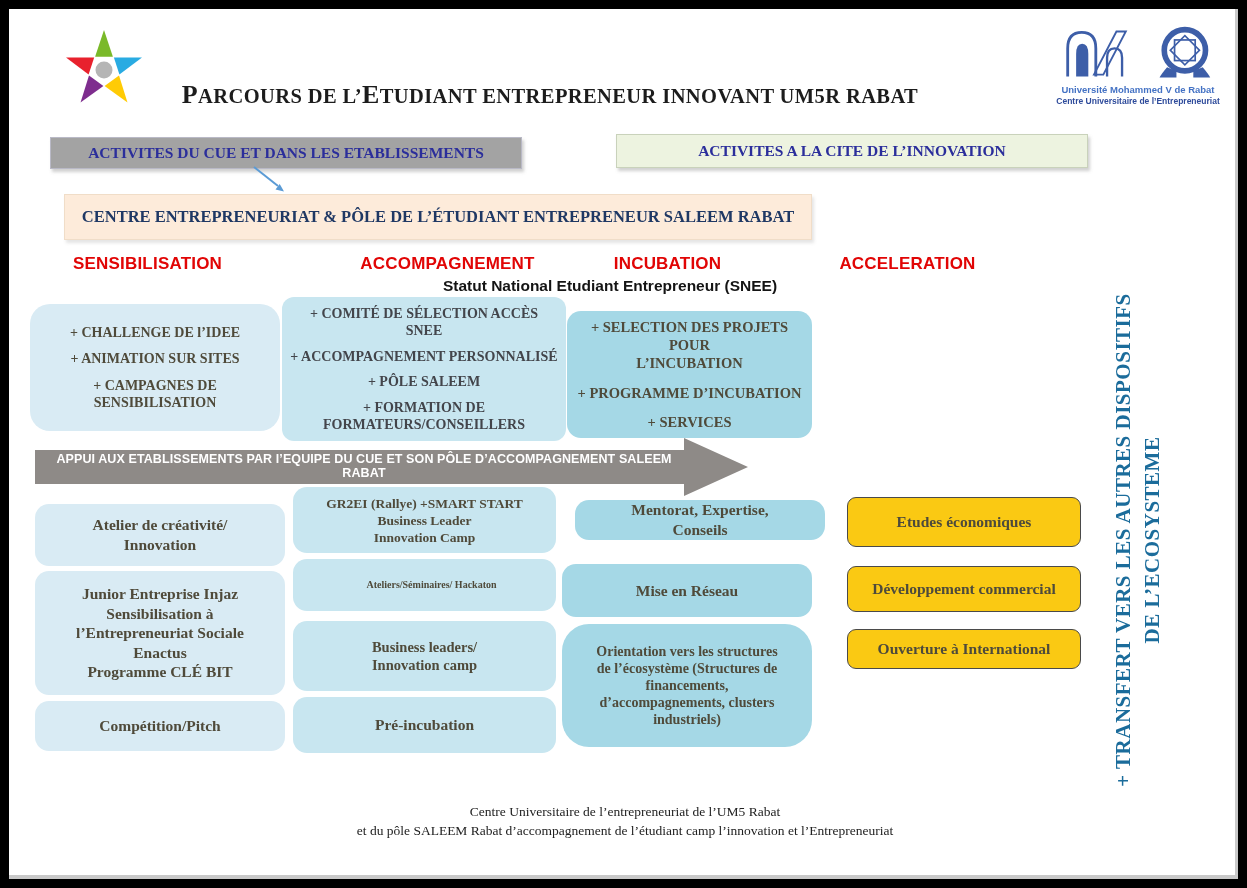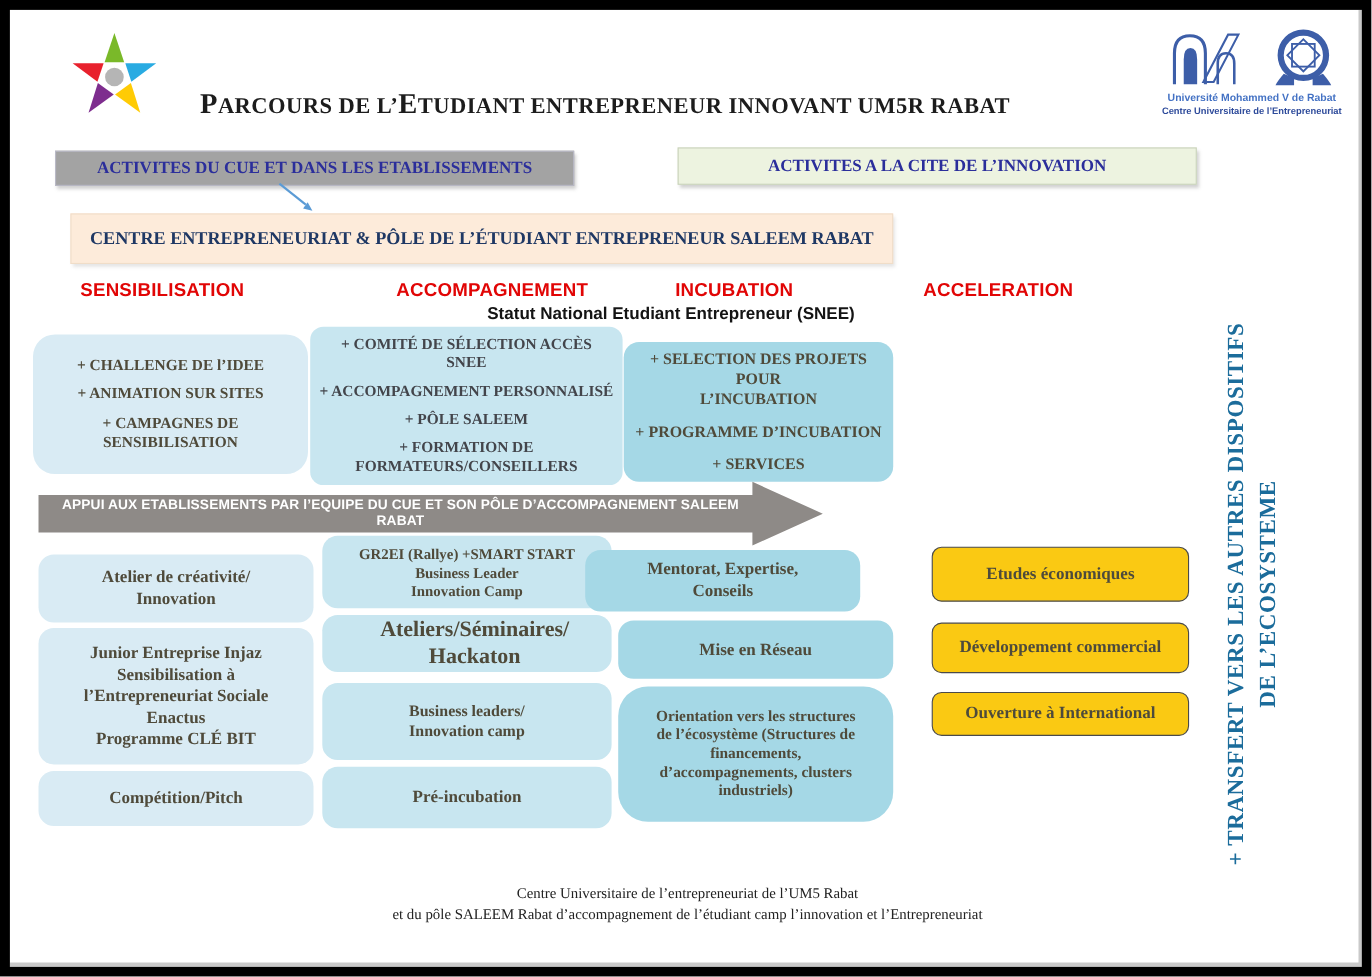--- a/index.html
+++ b/index.html
@@ -138,26 +138,26 @@
   <div class="abs lbox c1" style="left:35px;top:571px;width:250px;height:124px;">Junior Entreprise Injaz
 Sensibilisation à
 l’Entrepreneuriat Sociale
 Enactus
 Programme CLÉ BIT</div>
   <div class="abs lbox c1" style="left:35px;top:701px;width:250px;height:50px;">Compétition/Pitch</div>
 
   <div class="abs lbox c2" style="left:293px;top:487px;width:263px;height:66px;font-size:13.5px;">GR2EI (Rallye) +SMART START
 Business Leader
 Innovation  Camp</div>
-  <div class="abs lbox c2" style="left:293px;top:559px;width:263px;height:52px;font-size:20px;padding-left:20px;">Ateliers/Séminaires/ Hackaton</div>
+  <div class="abs lbox c2" style="left:293px;top:559px;width:263px;height:52px;font-size:10px;padding-left:20px;">Ateliers/Séminaires/ Hackaton</div>
   <div class="abs lbox c2" style="left:293px;top:621px;width:263px;height:70px;font-size:14.5px;">Business leaders/
 Innovation camp</div>
   <div class="abs lbox c2" style="left:293px;top:697px;width:263px;height:56px;">Pré-incubation</div>
 
-  <div class="abs lbox c3" style="left:532px;top:500px;width:250px;height:56px;">Mentorat, Expertise,
+  <div class="abs lbox c3" style="left:575px;top:500px;width:250px;height:40px;">Mentorat, Expertise,
 Conseils</div>
   <div class="abs lbox c3" style="left:562px;top:564px;width:250px;height:53px;">Mise en Réseau</div>
   <div class="abs lbox c3" style="left:562px;top:624px;width:250px;height:123px;font-size:14px;line-height:1.22;border-radius:27px;">Orientation vers les structures
 de l’écosystème (Structures de
 financements,
 d’accompagnements, clusters
 industriels)</div>
 
   <div class="abs lbox c4" style="left:847px;top:497px;width:234px;height:50px;">Etudes économiques</div>
   <div class="abs lbox c4" style="left:847px;top:566px;width:234px;height:46px;">Développement commercial</div>

